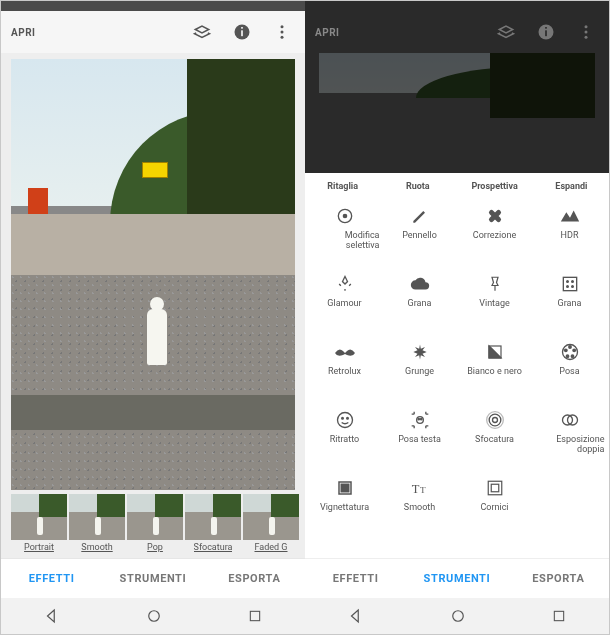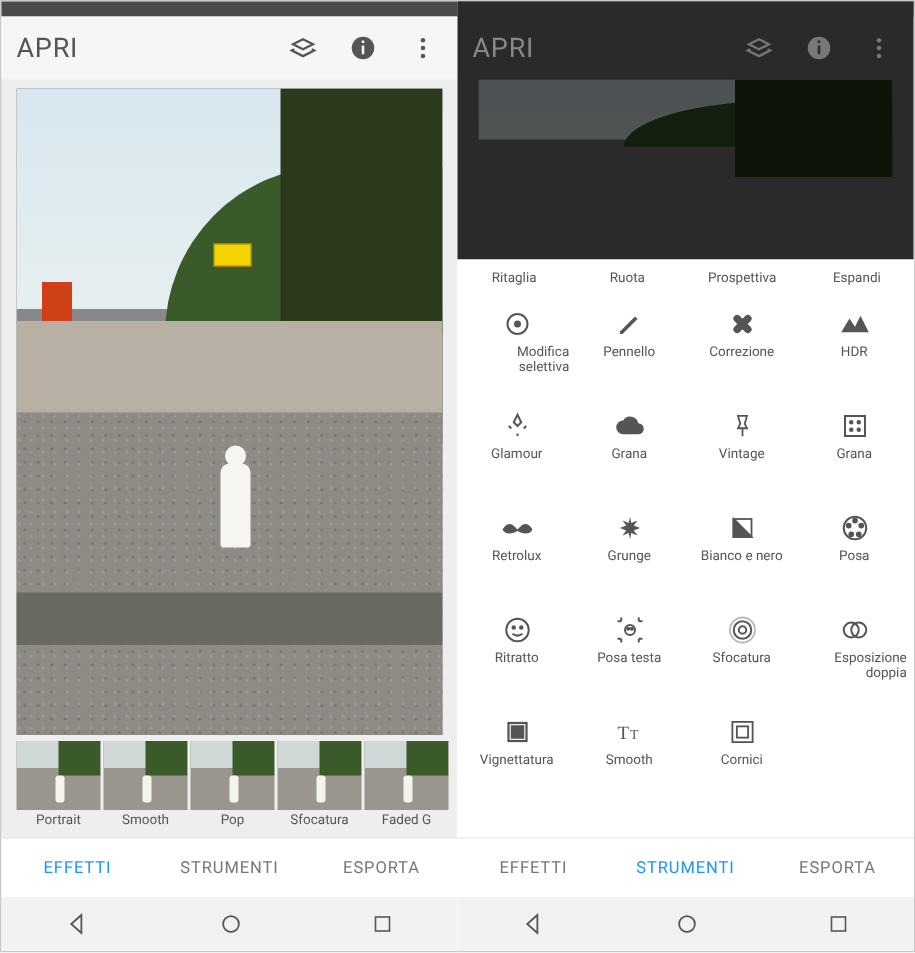--- a/index.html
+++ b/index.html
@@ -6,21 +6,21 @@
   body { font-family: -apple-system, Roboto, Arial, sans-serif; background: #fff; }
   .frame { width: 610px; height: 635px; display: flex; border: 1px solid #c8c8c8; }
   .pane { width: 305px; height: 633px; display: flex; flex-direction: column; position: relative; }
   .left { background: #eee; }
   .right { background: #fff; }
 
   .statusbar { height: 10px; background: #4a4a4a; }
 
   .topbar { height: 42px; display: flex; align-items: center; padding: 0 10px; gap: 14px; }
   .left .topbar { background: #f6f6f6; }
-  .topbar .title { font-size: 18px; font-weight: 400; color: #555; letter-spacing: .5px; flex: 0 0 auto; }
+  .topbar .title { font-size: 10px; font-weight: 700; color: #555; letter-spacing: .5px; flex: 0 0 auto; }
   .topbar .spacer { flex: 1; }
   .icbtn { width: 26px; height: 26px; display:flex; align-items:center; justify-content:center; color:#555; }
 
   .photo-wrap { flex: 1; padding: 6px 10px 4px; display:flex; }
   .photo { flex:1; background:#888; position:relative; overflow:hidden; }
   .sky { position:absolute; left:0; top:0; right:0; height:34%; background: linear-gradient(#d7e7ef,#e6efef); }
   .hill { position:absolute; left:35%; right:0; top:12%; height:26%; background:#3a5a2a; border-top-left-radius:60% 100%; }
   .tree { position:absolute; right:0; top:0; width:38%; height:55%; background:#2a3a1a; }
   .road { position:absolute; left:0; right:0; top:36%; bottom:22%; background:#b8b0a4; }
   .gravel { position:absolute; left:0; right:0; top:50%; bottom:0; background: radial-gradient(circle at 20% 30%, #999 1px, transparent 1px) 0 0/8px 8px, radial-gradient(circle at 60% 70%, #777 1px, transparent 1px) 0 0/9px 9px, #8e8a84; }
@@ -29,24 +29,24 @@
   .cone { position:absolute; left:6%; top:30%; width:20px; height:26px; background:#d04018; }
   .figure { position:absolute; left:48%; top:58%; width:20px; height:56px; background:#f6f6f0; border-radius:6px 6px 2px 2px; }
   .figure::before{ content:""; position:absolute; left:3px; top:-12px; width:14px; height:14px; background:#f6f6f0; border-radius:50%; }
 
   .thumbs { height: 64px; display:flex; gap:2px; padding:0 4px 0 10px; }
   .thumb { width: 56px; display:flex; flex-direction:column; align-items:center; gap:2px; }
   .thumb .mini { width:56px; height:46px; background:#9a968e; position:relative; overflow:hidden; }
   .thumb .mini .msky{position:absolute;left:0;top:0;right:0;height:40%;background:#cfd8d6;}
   .thumb .mini .mhill{position:absolute;right:0;top:0;width:50%;height:50%;background:#3a5a2a;}
   .thumb .mini .mfig{position:absolute;left:46%;top:50%;width:6px;height:18px;background:#f4f4ee;border-radius:2px;}
-  .thumb .lbl { font-size:9px; color:#555; white-space:nowrap; overflow:hidden; }
+  .thumb .lbl { font-size:9px; color:#555; white-space:nowrap; overflow:hidden;text-decoration:underline; }
 
   .bottomtabs { height:40px; display:flex; background:#fff; border-top:1px solid #e6e6e6; }
-  .tab { flex:1; display:flex; align-items:center; justify-content:center; font-size:11px; letter-spacing:.6px; color:#777; text-transform:uppercase; font-weight:400; }
+  .tab { flex:1; display:flex; align-items:center; justify-content:center; font-size:11px; letter-spacing:.6px; color:#777; text-transform:uppercase; font-weight:700; }
   .tab.active { color:#2196f3; }
 
   .navbar { height:36px; display:flex; align-items:center; justify-content:space-around; background:#f2f2f2; color:#555; }
   .navbtn { padding:4px 20px; }
 
   
   .dim-overlay { position:absolute; left:0; top:0; right:0; height:172px; background:#2a2a2a; z-index:0; }
   .right .topbar { background:transparent; z-index:1; position:relative; }
   .right .topbar .title { color:#888; }
   .right .icbtn { color:#777; }
@@ -54,21 +54,21 @@
   .dim-photo .sky{ filter:brightness(.35); }
   .dim-photo .hill{ filter:brightness(.35); }
   .dim-photo .tree{ filter:brightness(.35); }
 
   .tool-sheet { position:absolute; left:0; right:0; top:172px; bottom:76px; background:#fff; z-index:2; overflow:hidden; }
   .tool-grid { display:grid; grid-template-columns:repeat(4,1fr); row-gap:8px; padding:6px 2px 0; }
   .tool { display:flex; flex-direction:column; align-items:center; gap:4px; height:60px; justify-content:flex-start; }
   .tool .ti { height:22px; display:flex; align-items:center; justify-content:center; color:#555; }
   .tool .tl { font-size:9px; color:#555; text-align:right; line-height:1.1; max-width:70px; }
   .row-labels { display:grid; grid-template-columns:repeat(4,1fr); }
-  .row-labels .tl { font-size:9px; color:#555; text-align:center; padding:8px 16px; }
+  .row-labels .tl { font-size:9px; color:#555; text-align:center; padding:8px 16px;font-weight:bold; }
 
   .right .bottomtabs { position:absolute; left:0; right:0; bottom:36px; border-top:1px solid #eee; z-index:3; }
   .right .navbar { position:absolute; left:0; right:0; bottom:0; z-index:3; }
 
   svg { display:block; }
 </style>
 </head>
 <body>
 
 <div class="frame">

